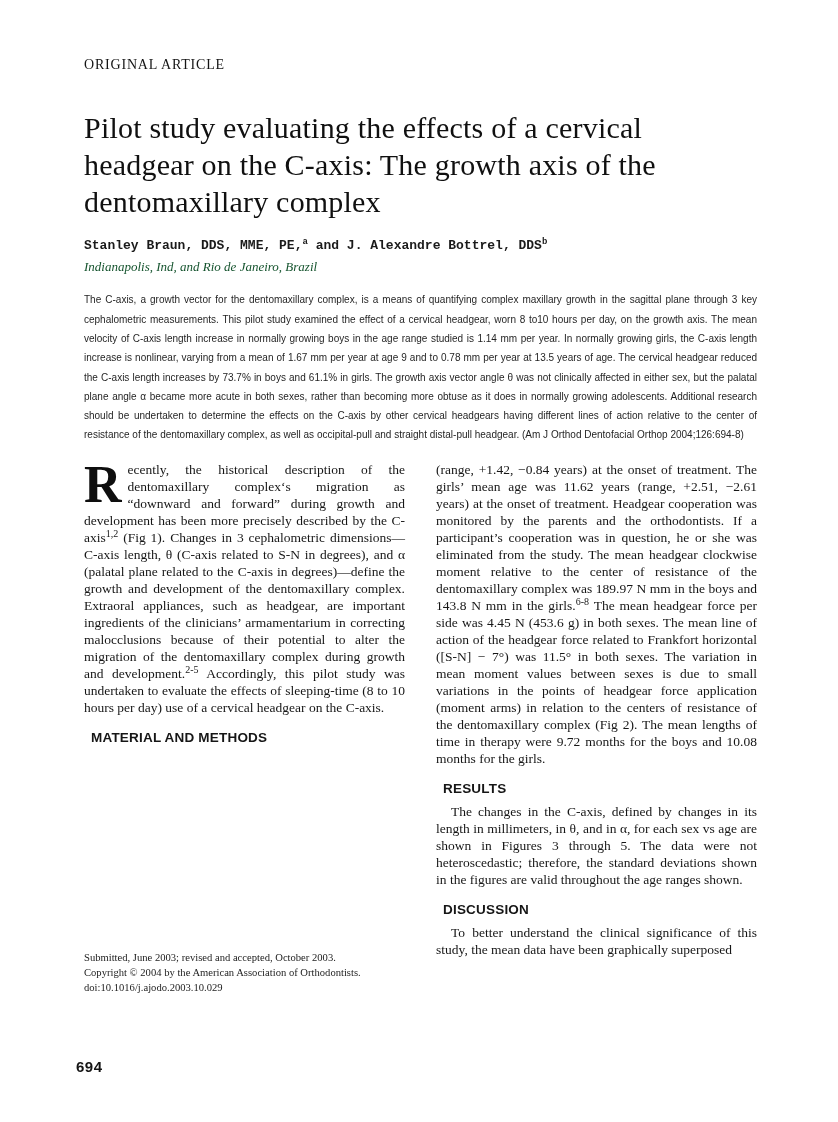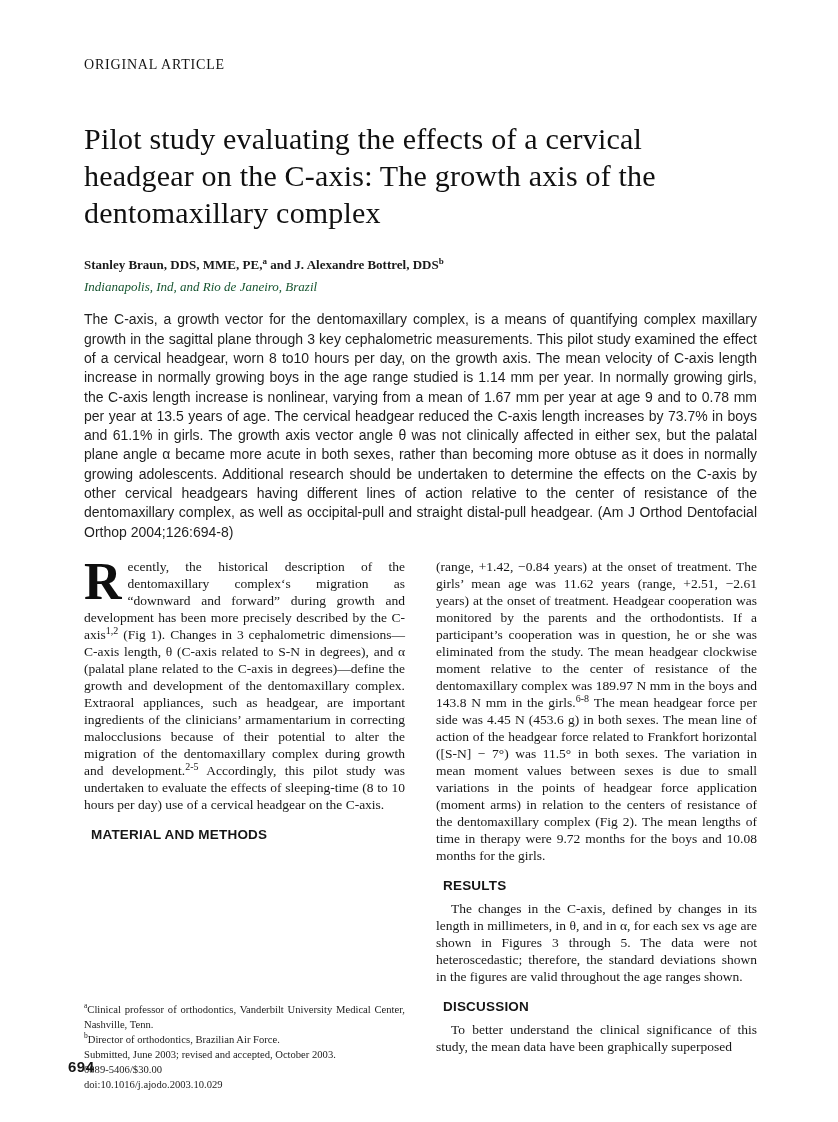--- a/index.html
+++ b/index.html
@@ -19,47 +19,47 @@
     top: 57px;
     width: 673px;
   }
   .eyebrow {
     font-family: "Liberation Serif", serif;
     font-size: 14px;
     letter-spacing: 0.8px;
     color: #141414;
   }
   .title {
-    margin-top: 47px;
+    margin-top: 36px;
     font-family: "Liberation Serif", serif;
     font-weight: 400;
     font-size: 30px;
     line-height: 37px;
     letter-spacing: 0.2px;
     color: #101010;
     white-space: pre-line;
   }
   .authors {
-    margin-top: 25px;
-    font-family: Liberation Serif, serif;
+    margin-top: 17px;
+    font-family: Liberation Mono, monospace;
     font-weight: bold;
     font-size: 13px;
     color: #1a1a1a;
   }
   .authors sup { font-size: 9px; }
   .affiliation {
     margin-top: 6px;
     font-style: italic;
     font-size: 13px;
     color: #14532d;
   }
   .abstract {
     margin-top: 15px;
     font-family: "Liberation Sans", sans-serif;
-    font-size: 14px;
+    font-size: 10px;
     line-height: 19.3px;
     text-align: justify;
     color: #1f1f1f;
   }
   .columns {
     margin-top: 16px;
     display: flex;
     gap: 31px;
     height: 534px;
   }
@@ -95,21 +95,21 @@
   .footnotes {
     margin-top: auto;
     font-size: 10.6px;
     line-height: 15px;
     text-align: justify;
     color: #1c1c1c;
   }
   .footnotes .fn-line sup { font-size: 7.5px; line-height: 0; }
   .page-number {
     position: absolute;
-    left: 68px;
+    left: 76px;
     top: 1058px;
     font-family: "Liberation Sans", sans-serif;
     font-weight: bold;
     font-size: 15px;
     letter-spacing: 0.5px;
     color: #141414;
   }
 </style>
 </head>
 <body>
@@ -131,24 +131,22 @@
 
     <div class="columns">
 
       <div class="col">
         <p class="body-par"><span class="dropcap">R</span><span>ecently, the historical description of the dentomaxillary complex‘s migration as “downward and forward” during growth and development has been more precisely described by the C-axis</span><sup>1,2</sup><span> (Fig 1). Changes in 3 cephalometric dimensions—C-axis length, θ (C-axis related to S-N in degrees), and α (palatal plane related to the C-axis in degrees)—define the growth and development of the dentomaxillary complex. Extraoral appliances, such as headgear, are important ingredients of the clinicians’ armamentarium in correcting malocclusions because of their potential to alter the migration of the dentomaxillary complex during growth and development.</span><sup>2-5</sup><span> Accordingly, this pilot study was undertaken to evaluate the effects of sleeping-time (8 to 10 hours per day) use of a cervical headgear on the C-axis.</span></p>
 
         <h2 class="sec-heading">MATERIAL AND METHODS</h2>
 
 
         <div class="footnotes">
-          <div class="fn-line"><sup>a</sup><span>Clinical professor of orthodontics, Vanderbilt University Medical Center, Nashville, Tenn.</span></div>
-          <div class="fn-line"><sup>b</sup><span>Director of orthodontics, Brazilian Air Force.</span></div>
           <div class="fn-line">Submitted, June 2003; revised and accepted, October 2003.</div>
-          <div class="fn-line">0889-5406/$30.00</div>
+          <div class="fn-line">Copyright © 2004 by the American Association of Orthodontists.</div>
           <div class="fn-line">doi:10.1016/j.ajodo.2003.10.029</div>
         </div>
       </div>
 
       <div class="col">
         <p class="body-par"><span>(range, +1.42, −0.84 years) at the onset of treatment. The girls’ mean age was 11.62 years (range, +2.51, −2.61 years) at the onset of treatment. Headgear cooperation was monitored by the parents and the orthodontists. If a participant’s cooperation was in question, he or she was eliminated from the study. The mean headgear clockwise moment relative to the center of resistance of the dentomaxillary complex was 189.97 N mm in the boys and 143.8 N mm in the girls.</span><sup>6-8</sup><span> The mean headgear force per side was 4.45 N (453.6 g) in both sexes. The mean line of action of the headgear force related to Frankfort horizontal ([S-N] − 7°) was 11.5° in both sexes. The variation in mean moment values between sexes is due to small variations in the points of headgear force application (moment arms) in relation to the centers of resistance of the dentomaxillary complex (Fig 2). The mean lengths of time in therapy were 9.72 months for the boys and 10.08 months for the girls.</span></p>
 
         <h2 class="sec-heading">RESULTS</h2>
 
         <p class="body-par indent">The changes in the C-axis, defined by changes in its length in millimeters, in θ, and in α, for each sex vs age are shown in Figures 3 through 5. The data were not heteroscedastic; therefore, the standard deviations shown in the figures are valid throughout the age ranges shown.</p>

